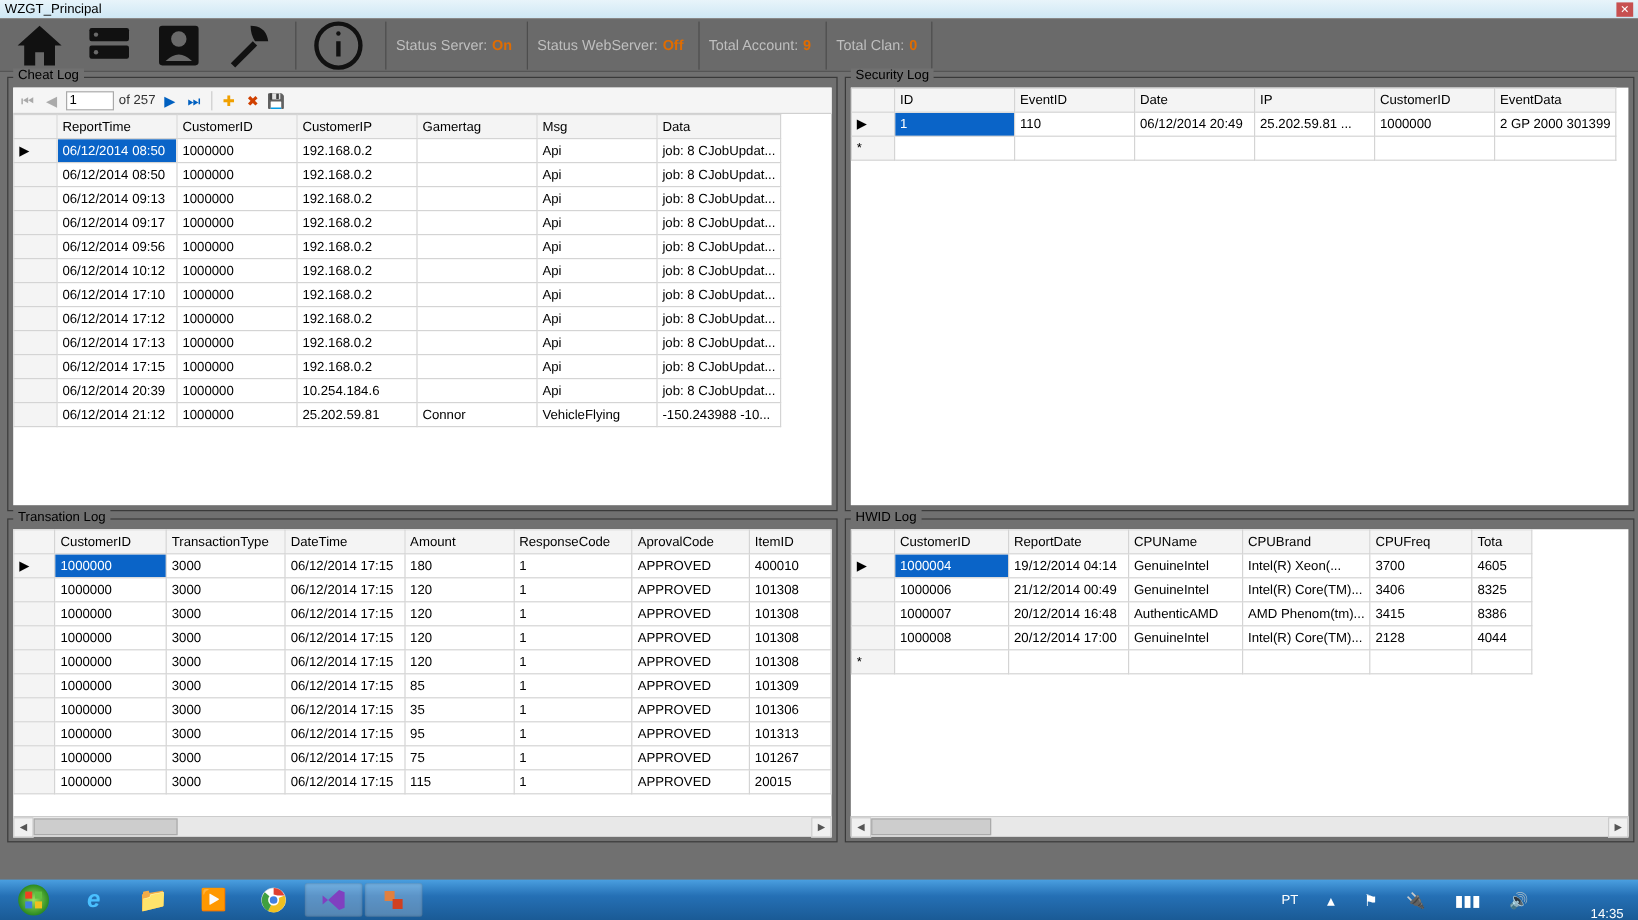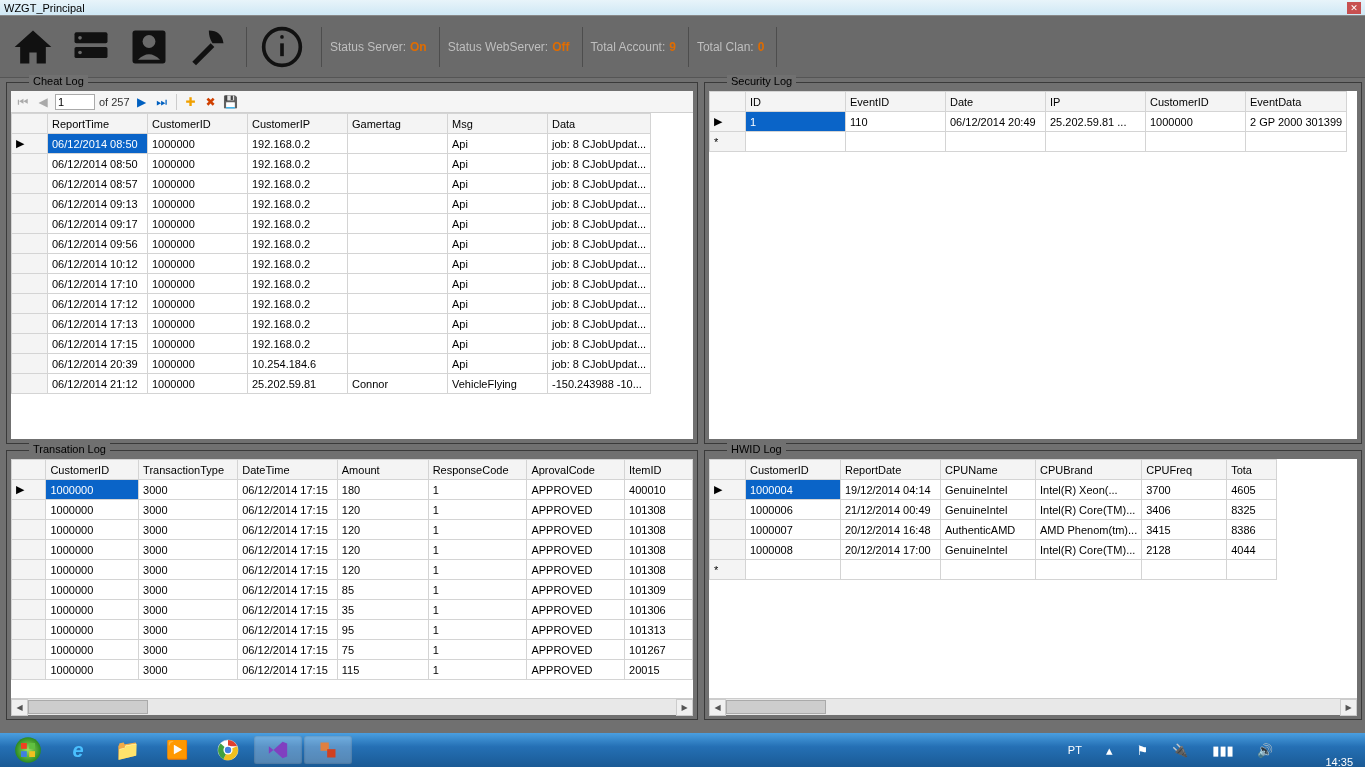--- a/index.html
+++ b/index.html
@@ -2,31 +2,31 @@
 <html><head>
 <meta charset="utf-8">
 <style>
 * { box-sizing: border-box; margin: 0; padding: 0; font-family: "Segoe UI", Tahoma, sans-serif; font-size: 11px; }
 body { background: #707070; width: 1365px; height: 767px; overflow: hidden; }
 
 .titlebar { background: linear-gradient(#e8f4fa, #cfe8f5); height: 16px; display: flex; align-items: center; padding: 0 4px; border-bottom: 1px solid #888; }
 .titlebar span { color: #000; }
 .titlebar .close { margin-left: auto; width: 14px; height: 12px; background: #c75050; color: #fff; text-align: center; line-height: 12px; cursor: default; font-size: 9px; font-family: sans-serif; }
 
-.toolbar { background: #6a6a6a; height: 62px; display: flex; align-items: center; padding: 0 6px; border-bottom: 1px solid #555; }
+.toolbar { background: #6a6a6a; height: 44px; display: flex; align-items: center; padding: 0 6px; border-bottom: 1px solid #555; }
 .tool-icon { width: 54px; height: 48px; display: flex; align-items: center; justify-content: center; margin-right: 4px; }
 .tool-icon svg { width: 44px; height: 44px; }
 .sep { width: 1px; height: 40px; background: #4d4d4d; margin: 0 8px; }
 .status-item { color: #bfbfbf; font-size: 12px; margin-right: 4px; }
 .status-val { color: #e06c00; font-weight: bold; }
 
 .content { display: grid; grid-template-columns: 692px 658px; grid-template-rows: 362px 270px; gap: 6px; padding: 4px 6px; }
 
 .panel { border: 1px solid #3a3a3a; background: #707070; position: relative; }
-.panel-label { position: absolute; top: -8px; left: 22px; background: #707070; padding: 0 4px; color: #000; font-size: 11px; }
+.panel-label { position: absolute; top: -8px; left: 4px; background: #707070; padding: 0 4px; color: #000; font-size: 11px; }
 .panel-body { position: absolute; top: 8px; left: 4px; right: 4px; bottom: 4px; background: #fff; display: flex; flex-direction: column; }
 
 .nav-bar { height: 22px; background: #f5f5f5; border-bottom: 1px solid #d0d0d0; display: flex; align-items: center; padding: 0 4px; gap: 4px; }
 .nav-btn { width: 16px; height: 16px; display: flex; align-items: center; justify-content: center; color: #0060c0; font-size: 12px; }
 .nav-btn.disabled { color: #aaa; }
 .nav-input { width: 40px; height: 16px; border: 1px solid #aaa; font-size: 11px; padding: 0 2px; }
 .nav-text { color: #333; }
 .nav-sep { width: 1px; height: 16px; background: #ccc; margin: 0 2px; }
 .grid-table { border-collapse: collapse; table-layout: fixed; background: #fff; }
 .grid-table th, .grid-table td { border: 1px solid #d4d4d4; padding: 2px 4px; text-align: left; height: 20px; white-space: nowrap; overflow: hidden; text-overflow: ellipsis; font-size: 11px; background: #fff; }
@@ -159,29 +159,20 @@
                 <td class="row-header"></td>
                 <td>06/12/2014 08:50</td>
                 <td>1000000</td>
                 <td>192.168.0.2</td>
                 <td></td>
                 <td>Api</td>
                 <td>job: 8 CJobUpdat...</td>
               </tr>
               <tr>
                 <td class="row-header"></td>
-                <td>06/12/2014 08:57</td>
-                <td>1000000</td>
-                <td>192.168.0.2</td>
-                <td></td>
-                <td>Api</td>
-                <td>job: 8 CJobUpdat...</td>
-              </tr>
-              <tr>
-                <td class="row-header"></td>
                 <td>06/12/2014 09:13</td>
                 <td>1000000</td>
                 <td>192.168.0.2</td>
                 <td></td>
                 <td>Api</td>
                 <td>job: 8 CJobUpdat...</td>
               </tr>
               <tr>
                 <td class="row-header"></td>
                 <td>06/12/2014 09:17</td>

